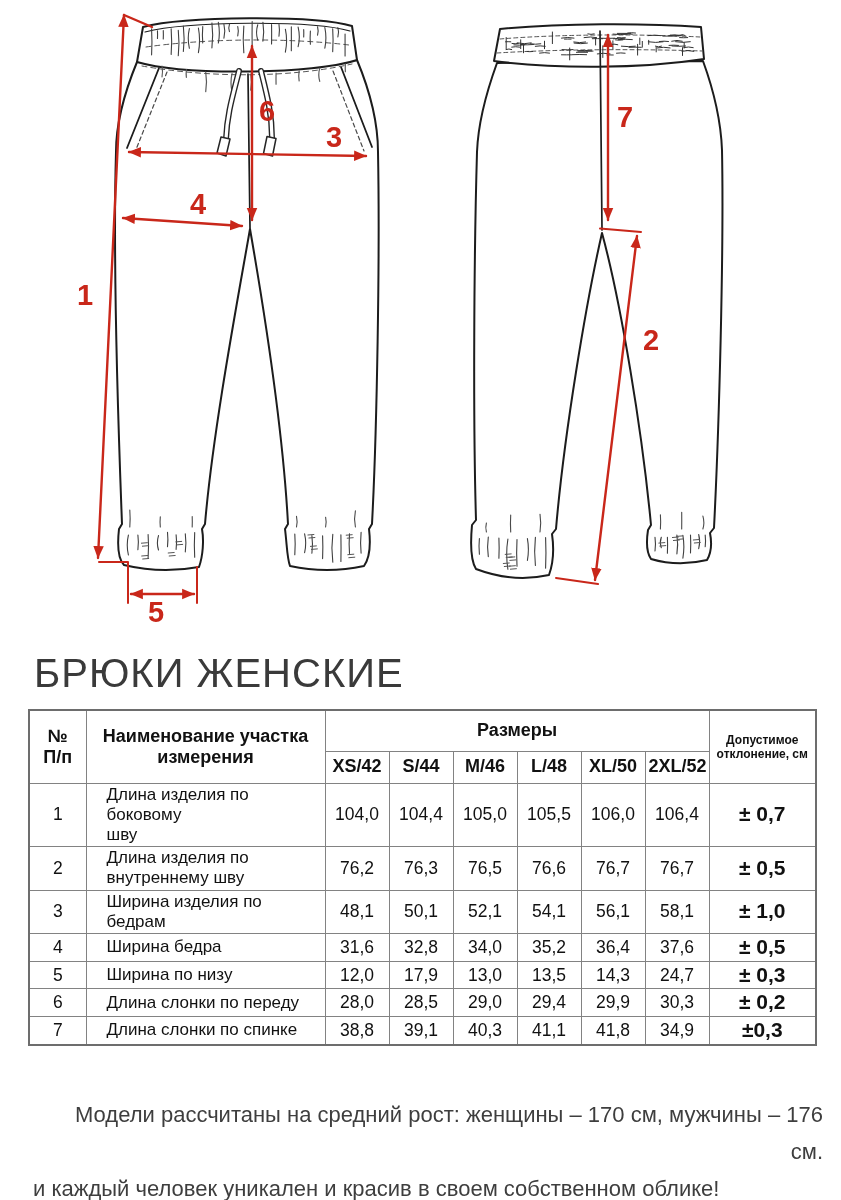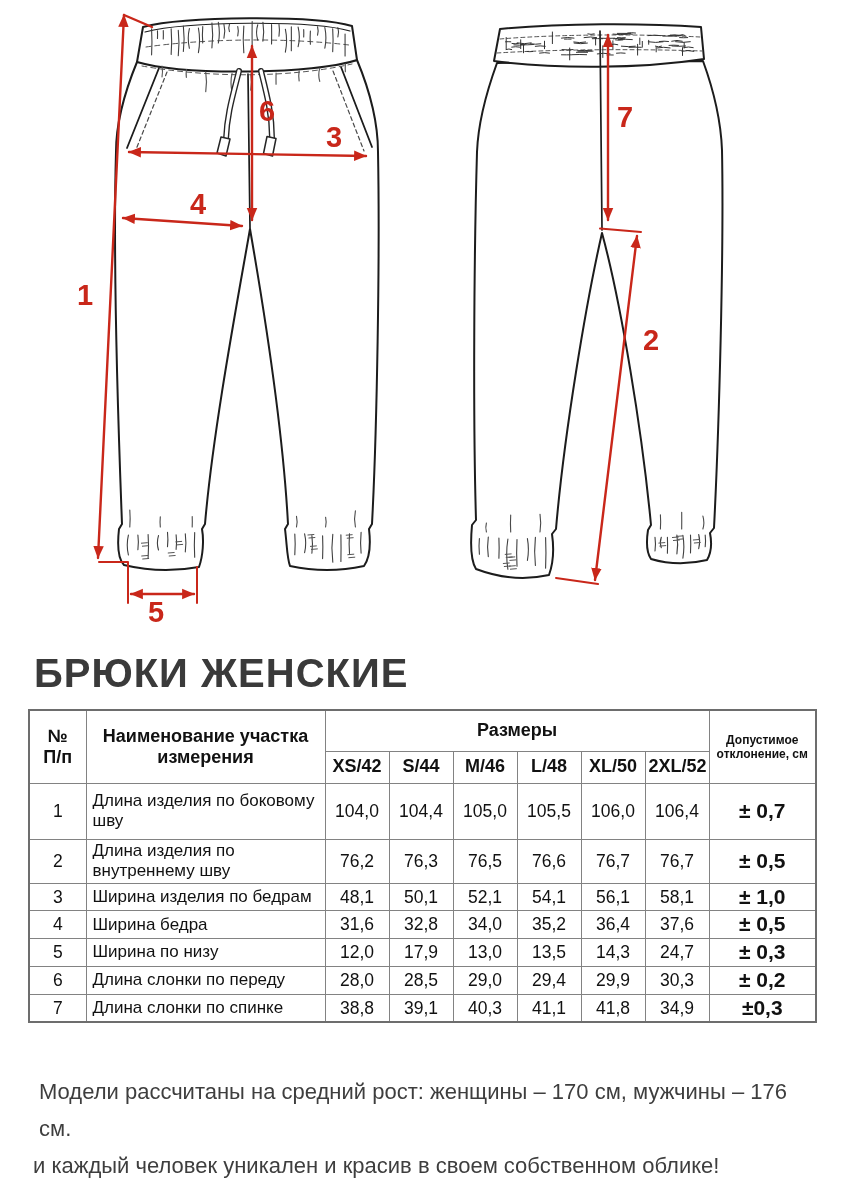--- a/index.html
+++ b/index.html
@@ -8,44 +8,44 @@
     font-family:"Liberation Sans",sans-serif;color:#111;
     position:relative;
   }
   .diagram-wrap{width:841px;height:645px;}
   svg text.mlabel{
     font-family:"Liberation Sans",sans-serif;
     font-weight:bold;font-size:29px;fill:#c9271a;
   }
   .page-title{
     margin:6px 0 14px 34px;
-    font-size:40px;font-weight:bold;letter-spacing:1px;
+    font-size:40px;font-weight:normal;letter-spacing:1px;
     color:#3a3a3a;line-height:44px;
   }
   table.size-table{
     border-collapse:collapse;table-layout:fixed;
     margin:0 0 0 28px;width:787px;
     border:2px solid #6d6d6d;
   }
   .size-table th,.size-table td{
     border:1.4px solid #828282;
     text-align:center;vertical-align:middle;
     padding:1px 3px;white-space:pre-line;line-height:1.18;
     overflow:hidden;
   }
   .size-table th{font-weight:bold;font-size:18px;}
   .size-table td{font-size:17.5px;font-weight:normal;}
-  .size-table td.name-cell{text-align:left;padding-left:6px;font-size:17px;}
+  .size-table td.name-cell{text-align:left;padding-left:20px;font-size:17px;}
   .size-table td.tol-cell{font-weight:bold;font-size:21px;}
   .size-table th.tol-head{font-size:12px;}
   .footer-note{
     margin:50px 0 0 33px;width:790px;
     font-size:22px;line-height:37px;color:#3e3e3e;
   }
-  .footer-note .l1{padding-left:6px;}
+  .footer-note .l1{padding-left:6px;text-align:right;}
 </style>
 </head>
 <body>
 
 <div class="diagram-wrap">
 <svg id="pants-svg" viewBox="0 0 841 645" width="841" height="645">
   <defs>
     <marker id="ah" viewBox="0 0 10 9" refX="9.3" refY="4.5" markerWidth="5.4" markerHeight="4.8" orient="auto-start-reverse">
       <path d="M0,0.4 L9.8,4.5 L0,8.6 Z" fill="#c9271a"></path>
     </marker>

